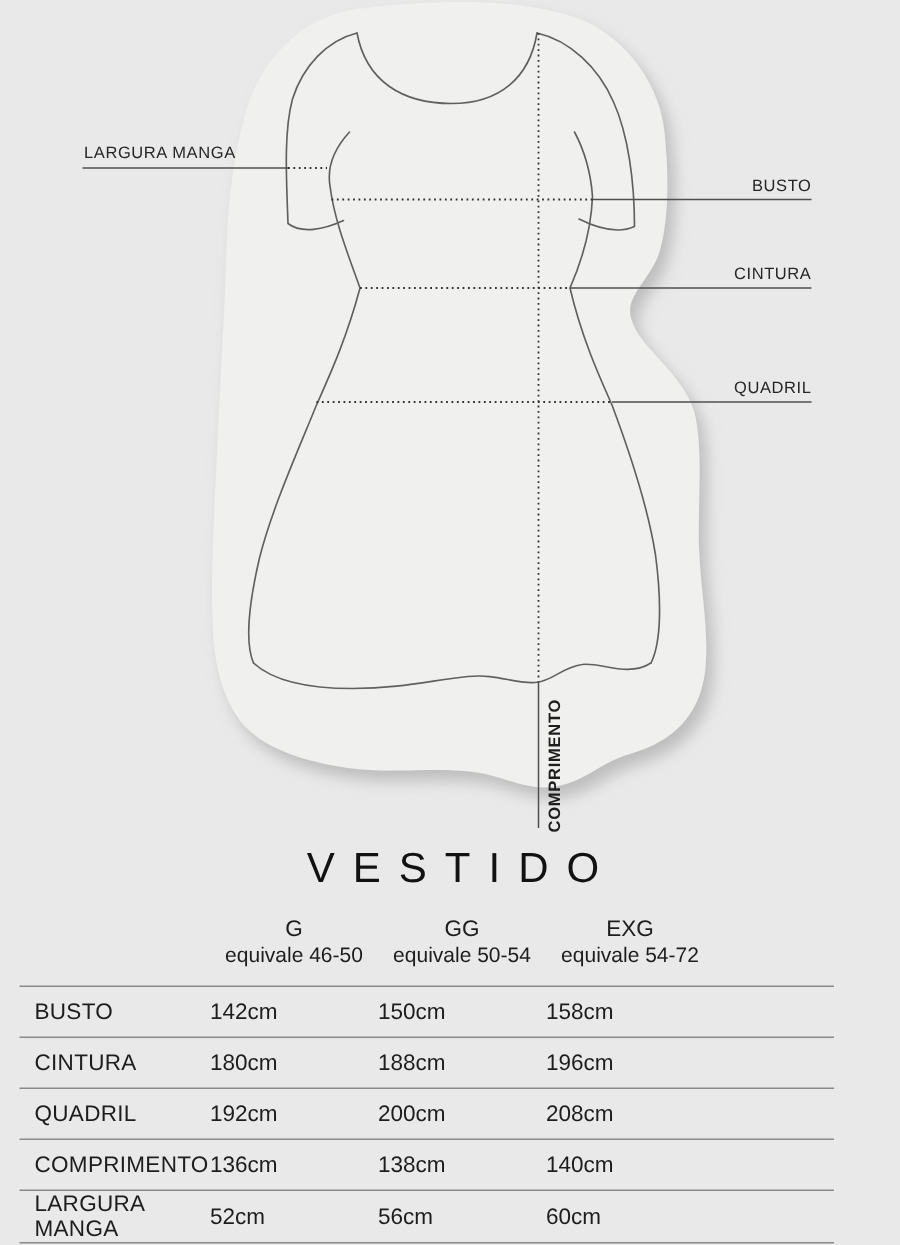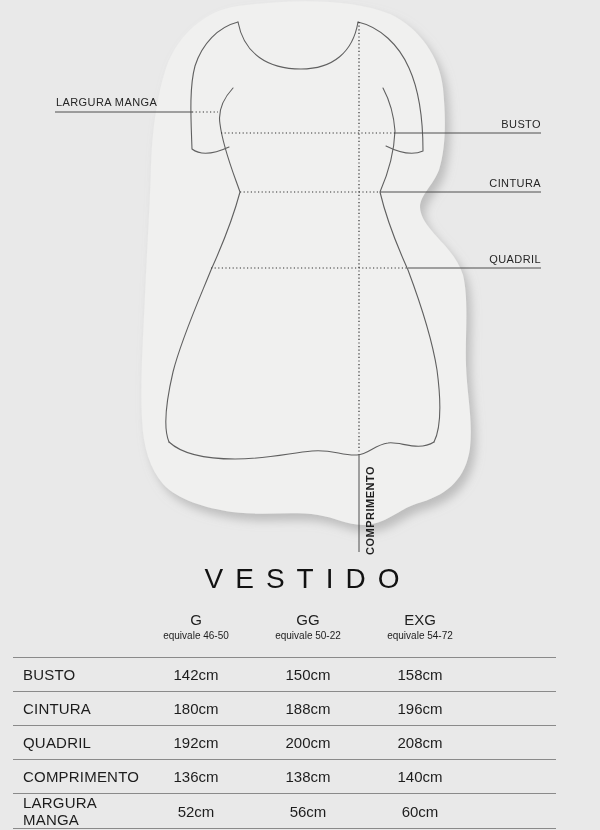--- a/index.html
+++ b/index.html
@@ -59,25 +59,24 @@
     font-weight: 400;
     border-bottom: 1px solid #8a8a8a;
   }
   table.size-table thead th {
     height: 46px;
     vertical-align: top;
     padding-top: 5px;
     text-align: center;
   }
   table.size-table thead th .sz { font-size: 15px; line-height: 17px; }
-  table.size-table thead th .eq { font-size: 10px; line-height: 16px; }
+  table.size-table thead th .eq { font-size: 14px; line-height: 16px; }
   table.size-table tbody td {
     height: 33px;
     font-size: 15px;
-    text-align: center;
     vertical-align: middle;
   }
   table.size-table .lbl {
     text-align: left;
     padding-left: 10px;
     letter-spacing: 0.2px;
   }
 </style>
 </head>
 <body>
@@ -170,21 +169,21 @@
     </colgroup>
     <thead>
       <tr>
         <th class="lbl"></th>
         <th>
           <div class="sz">G</div>
           <div class="eq">equivale 46-50</div>
         </th>
         <th>
           <div class="sz">GG</div>
-          <div class="eq">equivale 50-22</div>
+          <div class="eq">equivale 50-54</div>
         </th>
         <th>
           <div class="sz">EXG</div>
           <div class="eq">equivale 54-72</div>
         </th>
         <th></th>
       </tr>
     </thead>
     <tbody>
       <tr>

